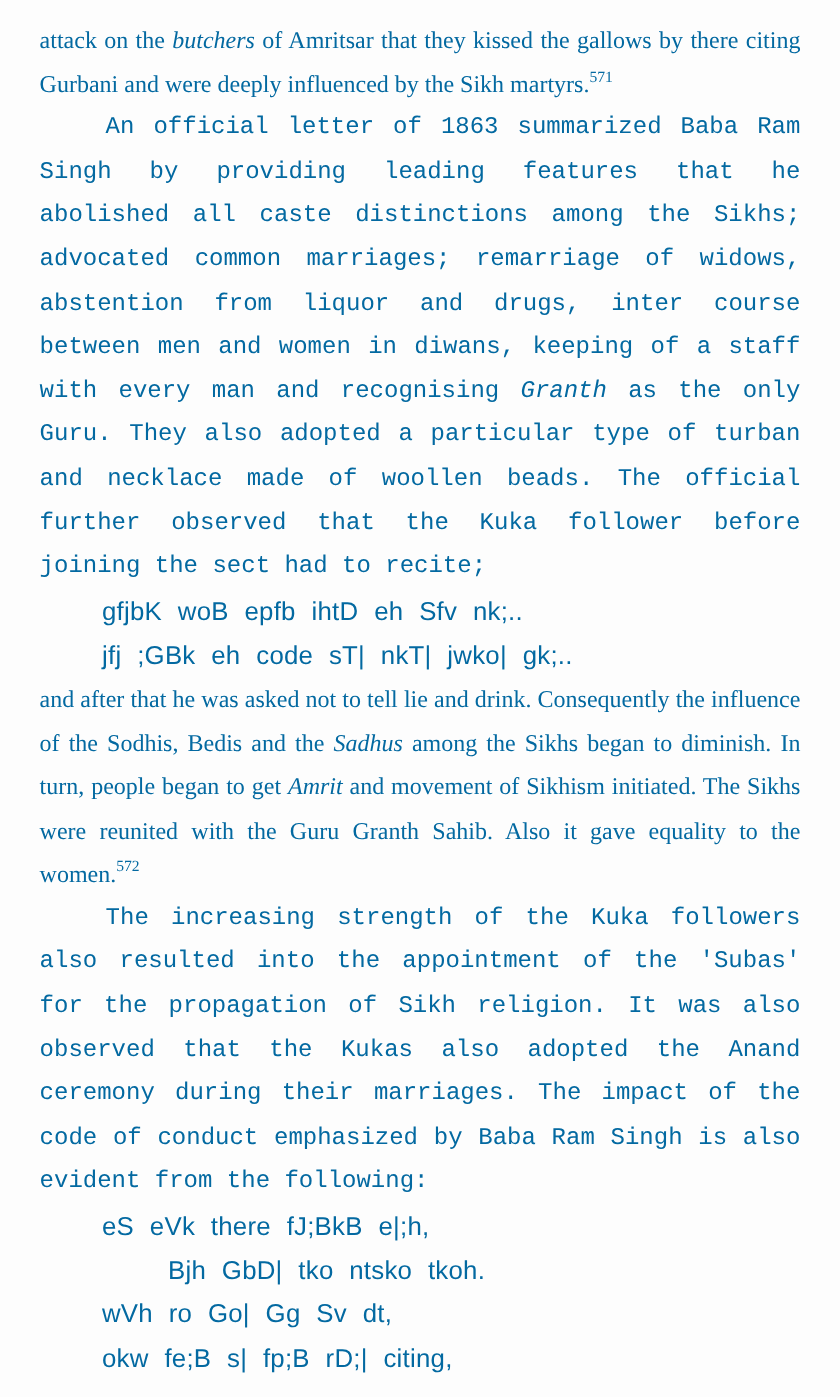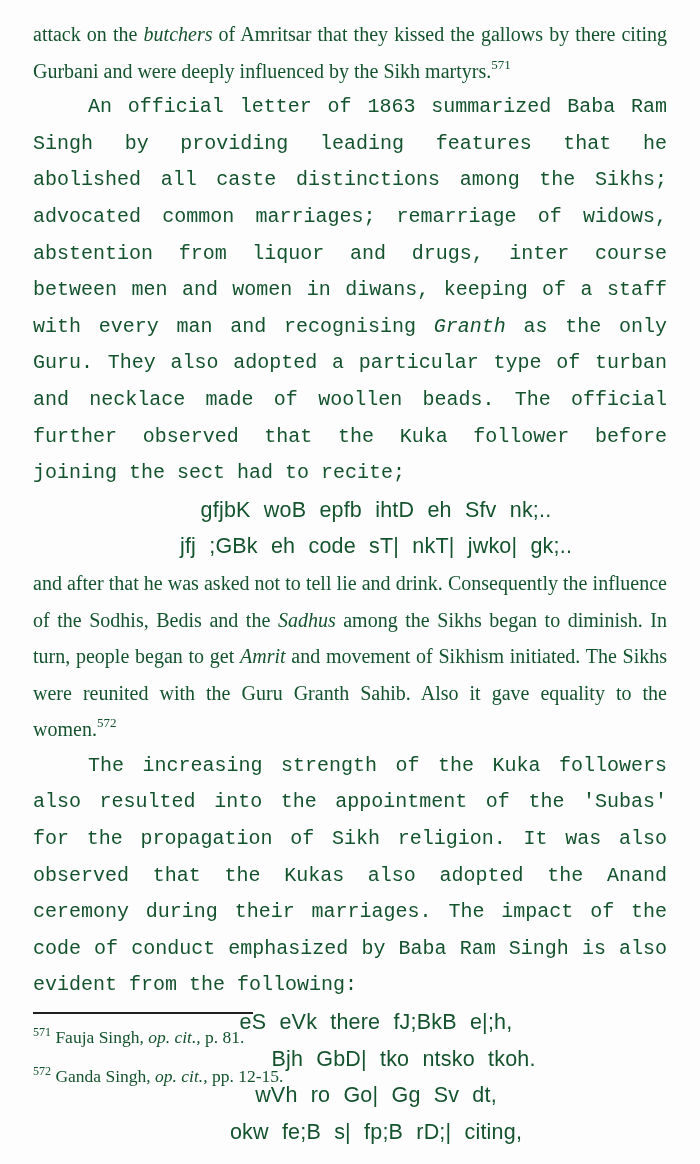--- a/index.html
+++ b/index.html
@@ -10,21 +10,21 @@
   .page {
     position: relative;
     box-sizing: border-box;
     width: 700px;
     height: 1164px;
     background: #fdfdfd;
     padding: 16px 33px 0 33px;
     font-family: "Liberation Serif", serif;
     font-size: 20px;
     line-height: 36.6px;
-    color: #14532d;
+    color: #0369a1;
     overflow: hidden;
   }
   p.body {
     margin: 0;
     text-align: justify;
   }
   p.indent {
     text-indent: 55px;
     font-family: Liberation Mono, monospace;
   }
@@ -36,21 +36,20 @@
     position: relative;
     top: -9px;
   }
   .gline {
     font-family: "Liberation Sans", sans-serif;
     font-size: 21.5px;
     padding-left: 52px;
     word-spacing: 7px;
     letter-spacing: 0.2px;
     white-space: nowrap;
-    text-align: center;
   }
   .gindent { padding-left: 107px; }
   .footnotes {
     position: absolute;
     left: 33px;
     top: 1012px;
     width: 634px;
   }
   .fsep {
     width: 220px;
@@ -78,19 +77,14 @@
 
   <p class="body"><span>and after that he was asked not to tell lie and drink.  Consequently the influence of the Sodhis, Bedis and the </span><span class="it">Sadhus</span><span> among the Sikhs began to diminish.  In turn, people began to get </span><span class="it">Amrit</span><span> and movement of Sikhism initiated.  The Sikhs were reunited with the Guru Granth Sahib.  Also it gave equality to the women.</span><sup>572</sup></p>
 
   <p class="body indent"><span>The increasing strength of the Kuka followers also resulted into the appointment of the 'Subas' for the propagation of Sikh religion.  It was also observed that the Kukas also adopted the Anand ceremony during their marriages.  The impact of the code of conduct emphasized by Baba Ram Singh is also evident from the following:</span></p>
 
   <div class="gline">eS eVk there fJ;BkB e|;h,</div>
   <div class="gline gindent">Bjh GbD| tko ntsko tkoh.</div>
   <div class="gline">wVh ro Go| Gg Sv dt,</div>
   <div class="gline">okw fe;B s| fp;B rD;| citing,</div>
 
-  <div class="footnotes">
-    <div class="fsep"></div>
-    <div class="footnote"><sup>571</sup><span> Fauja Singh, </span><span class="it">op. cit.,</span><span> p. 81.</span></div>
-    <div class="footnote"><sup>572</sup><span> Ganda Singh, </span><span class="it">op. cit.,</span><span> pp. 12-15.</span></div>
-  </div>
 
 </div>
 
 </body></html>

